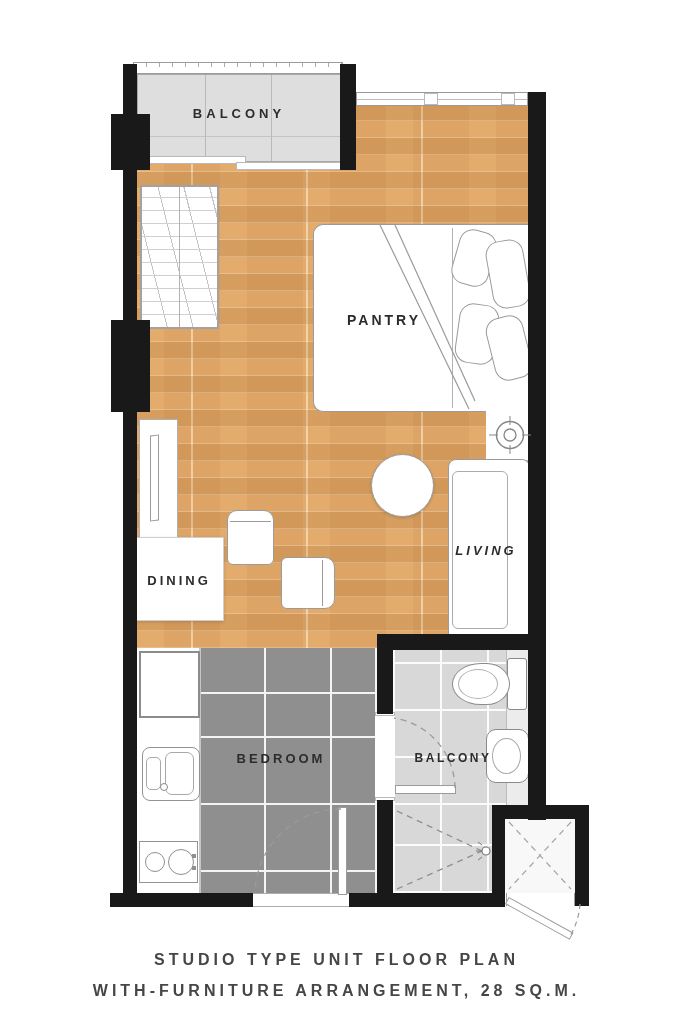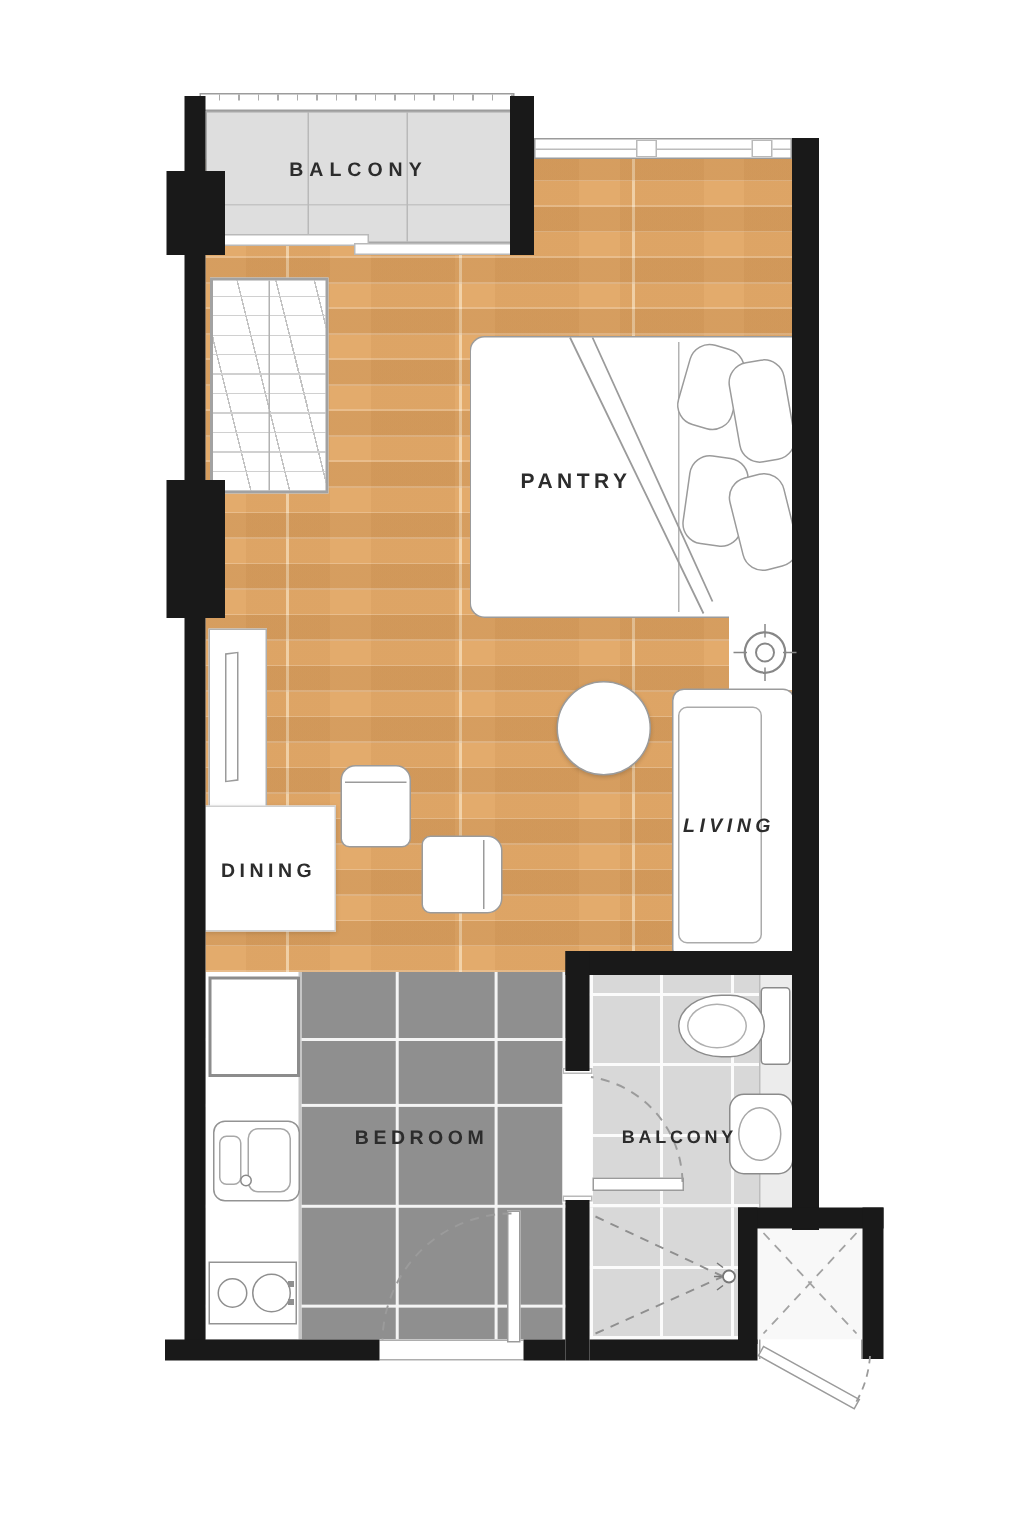--- a/index.html
+++ b/index.html
@@ -155,14 +155,16 @@
     <path d="M580,886 A71,71 0 0 1 570,918" fill="none" stroke="#9b9b9b" stroke-width="1.2" stroke-dasharray="5,4"></path>
   </svg>
 
   <div class="room-label" style="left:239px;top:95px;letter-spacing:4px;">BALCONY</div>
   <div class="room-label" style="left:384px;top:302px;font-size:14px;">PANTRY</div>
   <div class="room-label" style="left:179px;top:562px;">DINING</div>
   <div class="room-label" style="left:486px;top:532px;font-style:italic;">LIVING</div>
   <div class="room-label" style="left:281px;top:740px;">BEDROOM</div>
   <div class="room-label" style="left:453px;top:740px;font-size:12px;letter-spacing:2.5px;">BALCONY</div>
 
+  <div class="caption" style="top:933px;">STUDIO TYPE UNIT FLOOR PLAN</div>
+  <div class="caption" style="top:964px;">WITH-FURNITURE ARRANGEMENT, 28 SQ.M.</div>
 
 </div>
 
 </body></html>

